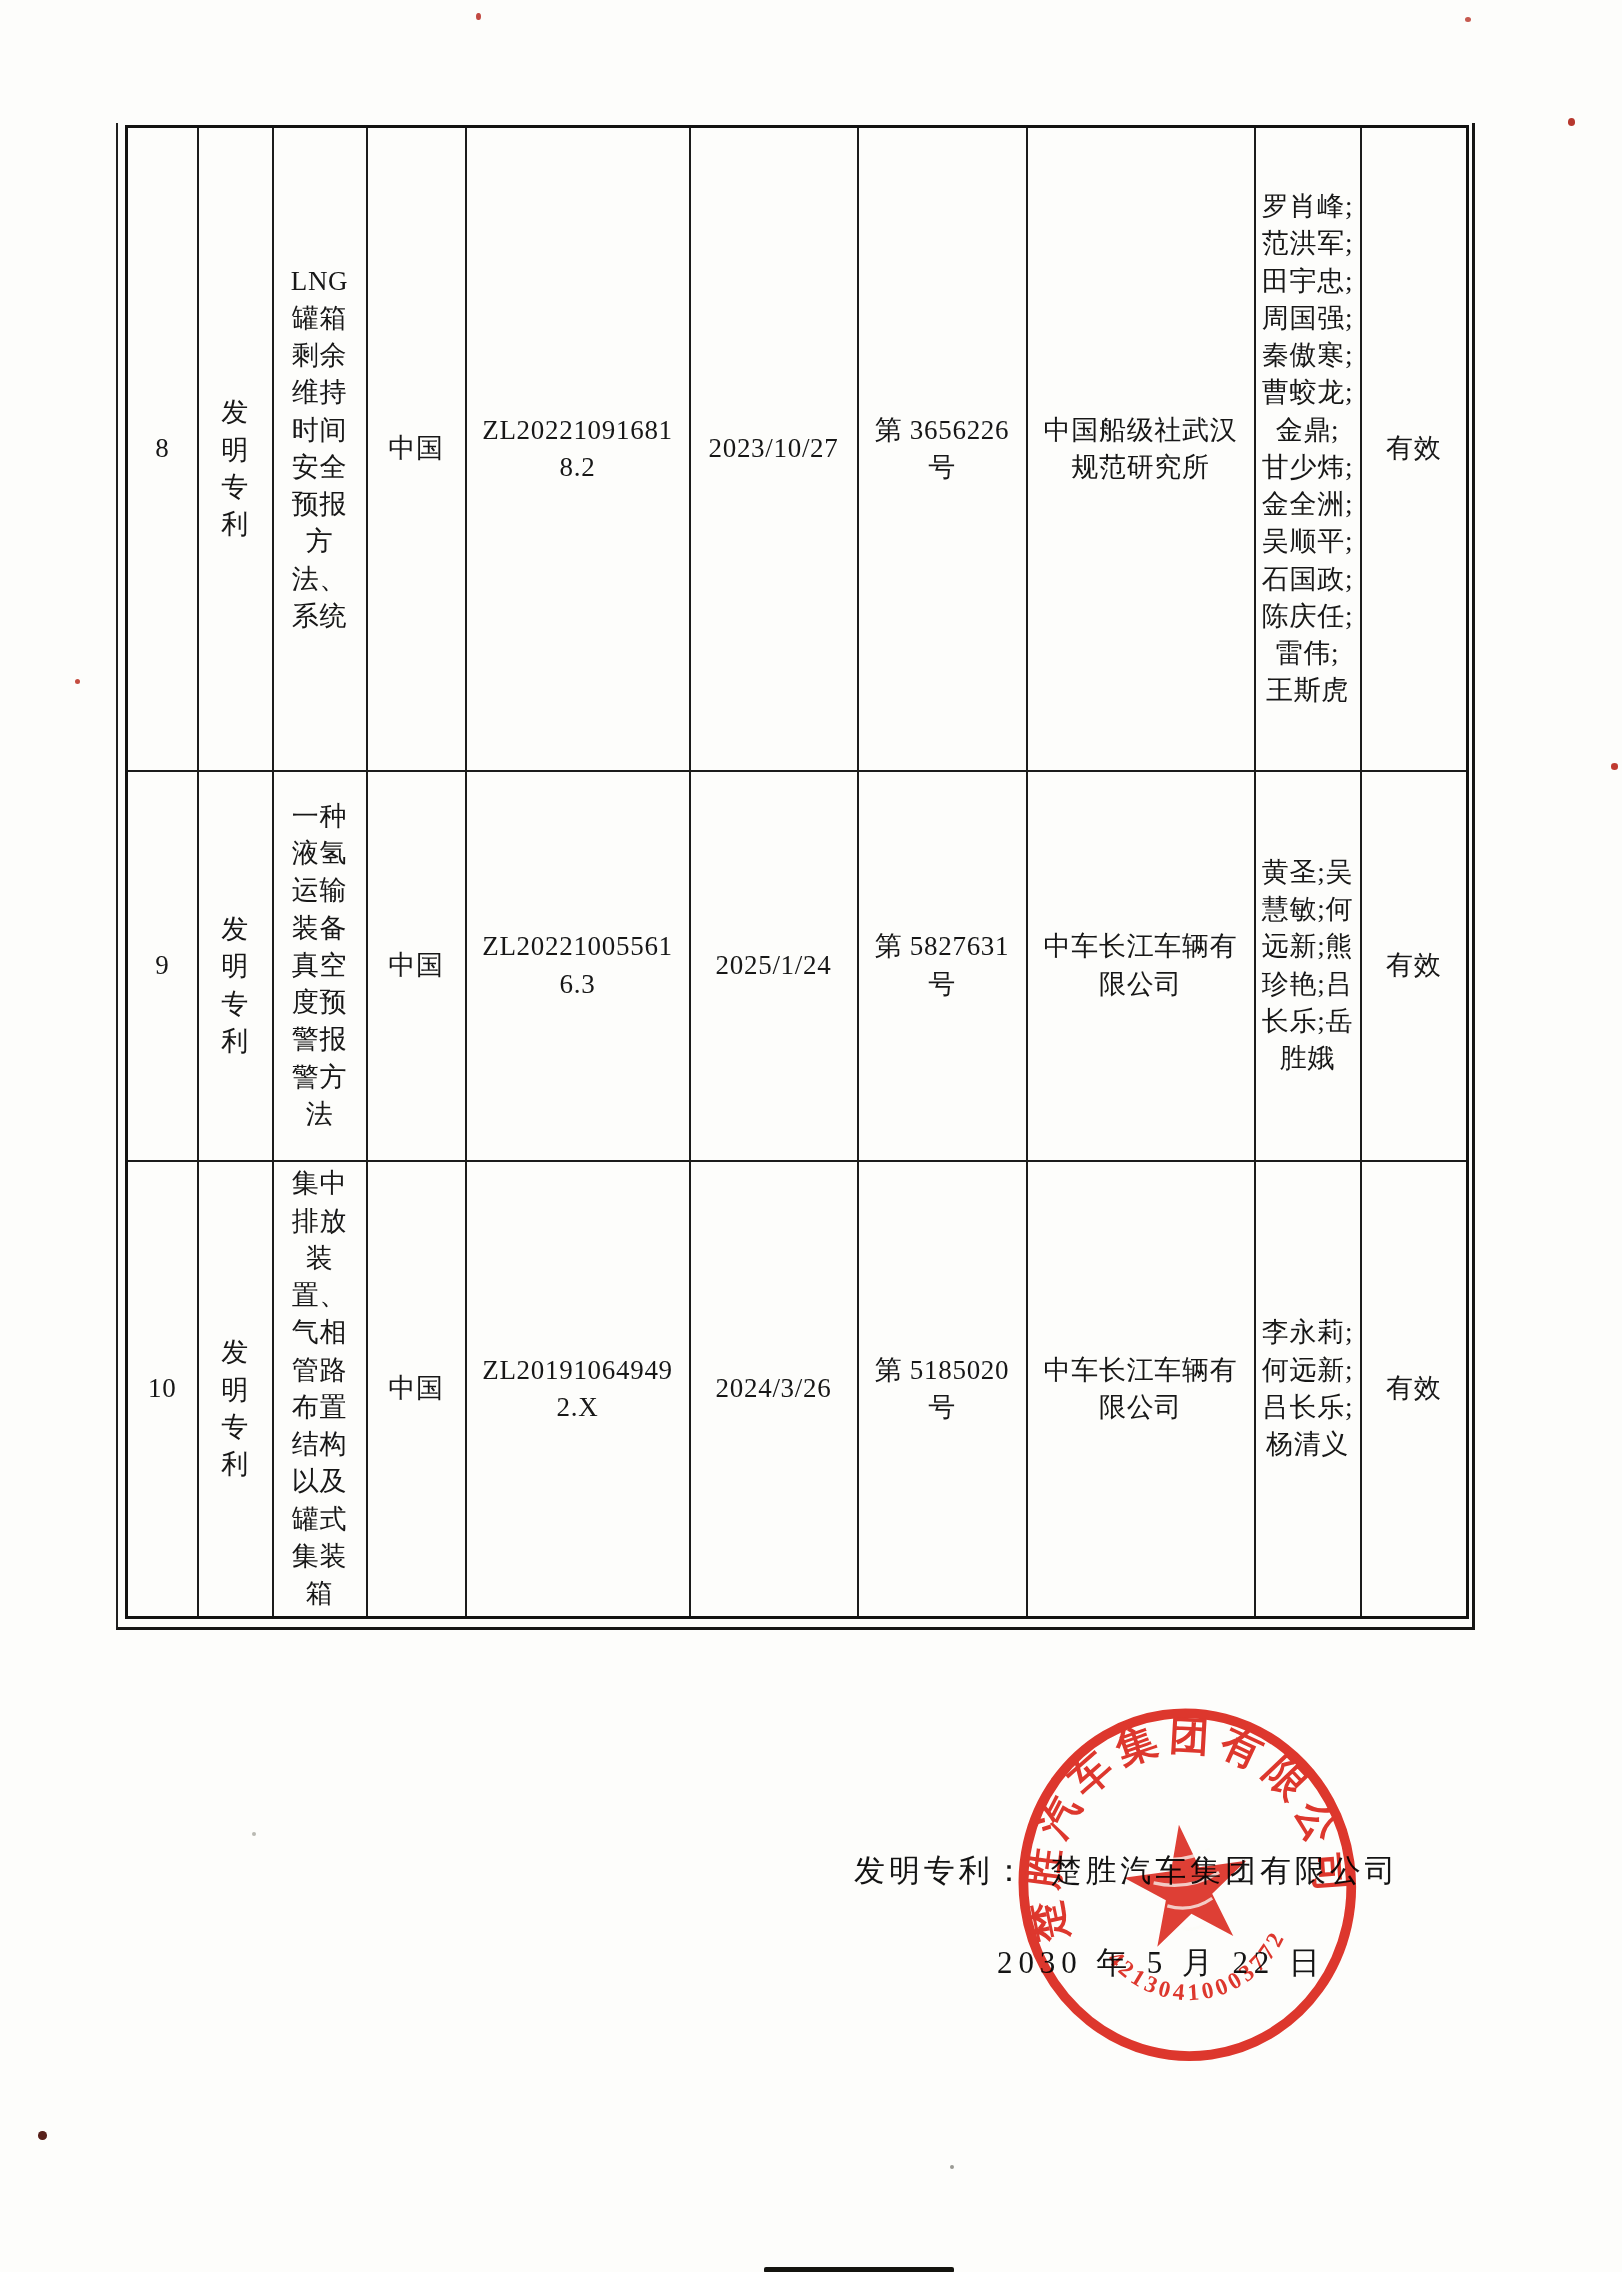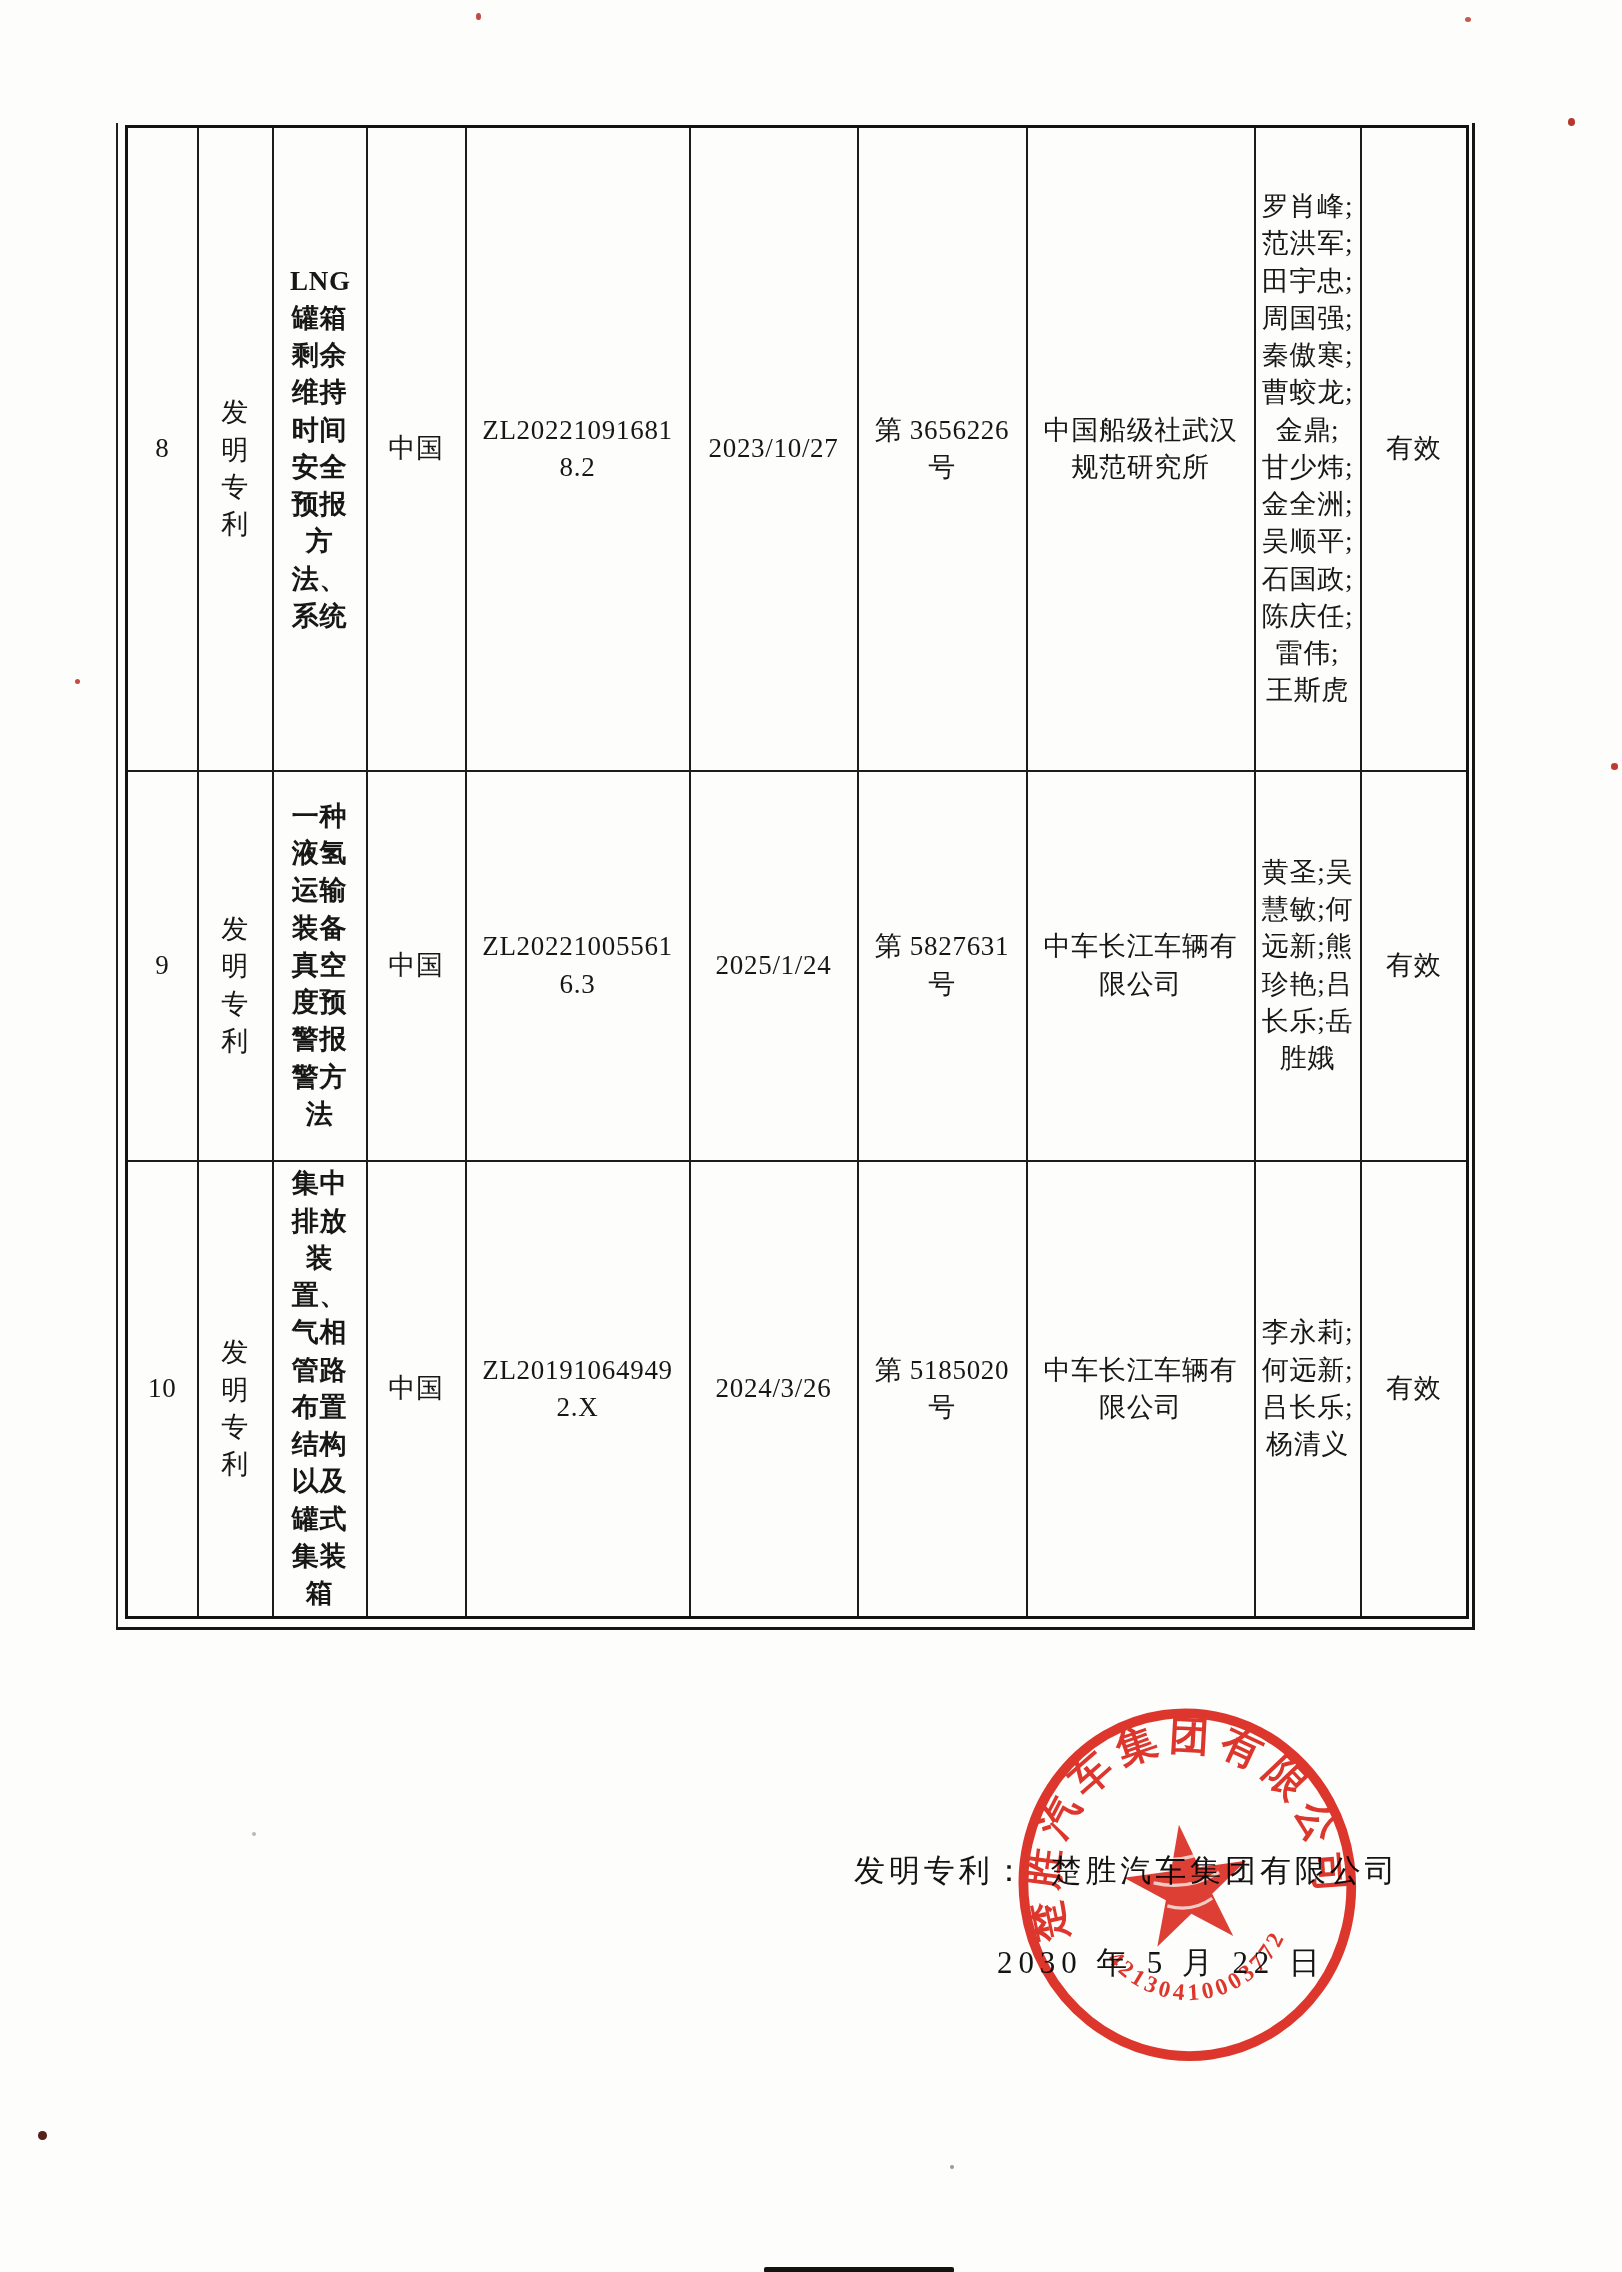--- a/index.html
+++ b/index.html
@@ -35,21 +35,21 @@
     font-size:27px;line-height:1.38;
     letter-spacing:0.7px;
   }
   td.c-num{font-size:29px;}
   td.c-type{font-size:29px;}
   td.c-title{font-size:26px;line-height:1.33;}
   td.c-inv{font-size:27px;line-height:1.26;padding:3.9px 3.9px;}
   td.c-status{font-size:29px;letter-spacing:2px;}
   td.c-patent{font-size:27px;}
   .v1{display:inline-block;width:1.15em;margin-top:40px;}   
-  .v2{display:inline-block;width:2.18em;font-weight:bold;}   
+  .v2{display:inline-block;width:2.18em;}   
   .brk{display:inline-block;width:100%;word-break:break-all;text-align:center;}
   
   .unit-line{
     position:absolute;left:854px;top:1850px;
     font-size:31px;letter-spacing:3.9px;white-space:nowrap;
     color:#141414;
   }
   .unit-line .gap{display:inline-block;width:22px;}
   .date-line{
     position:absolute;left:997px;top:1942px;

